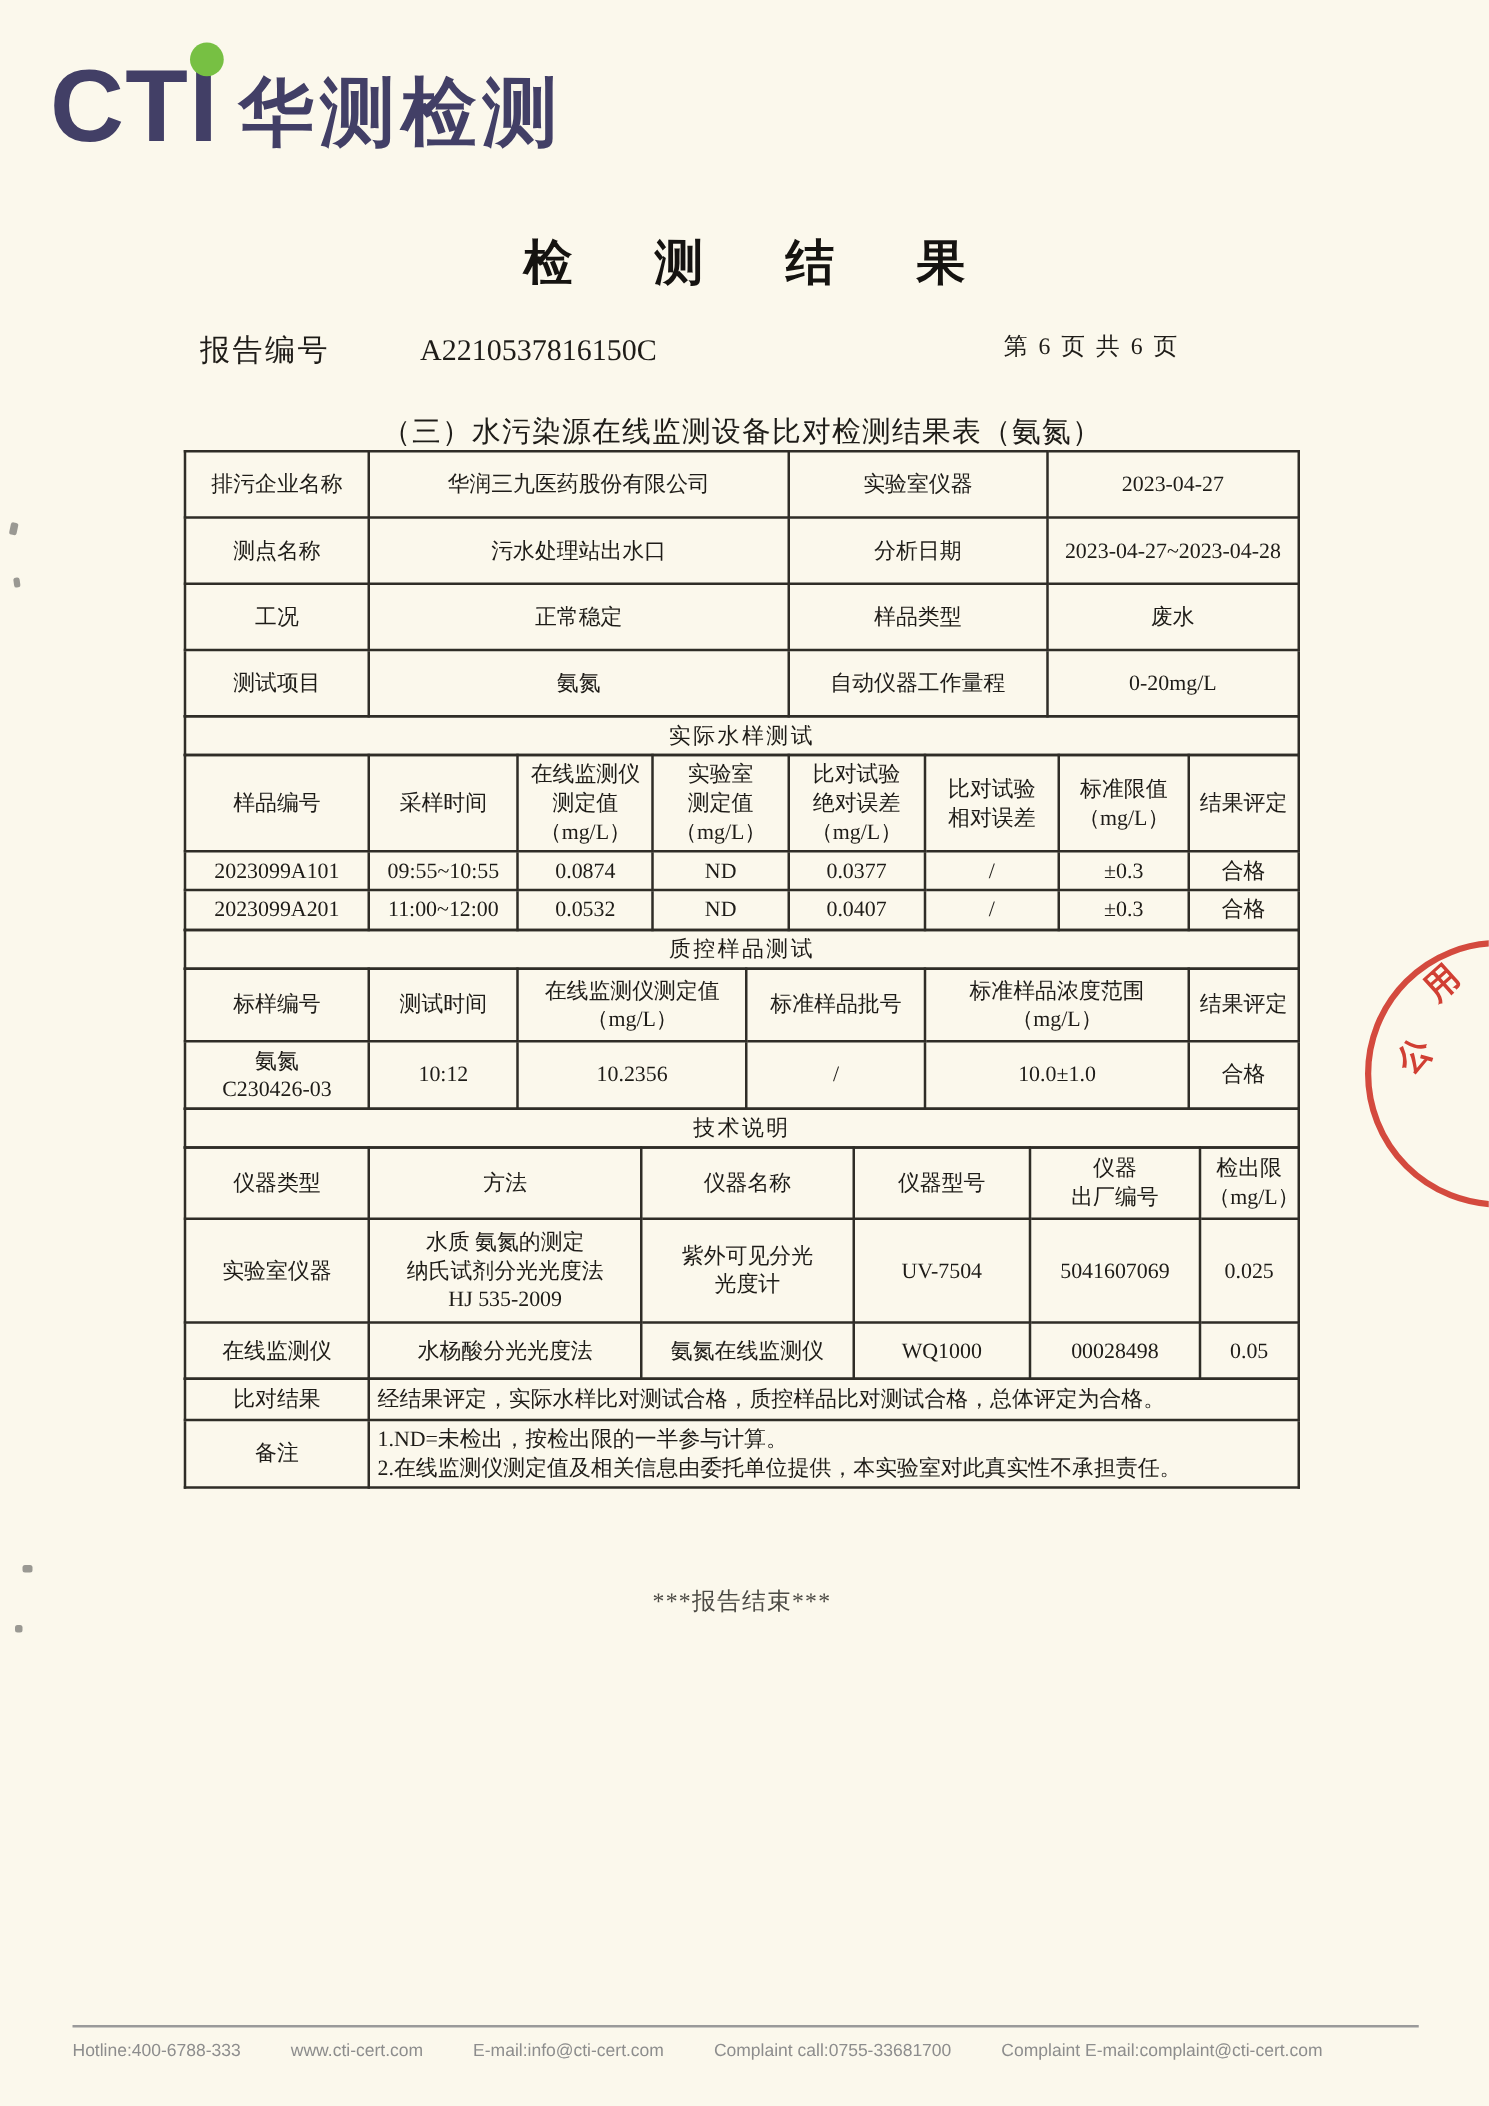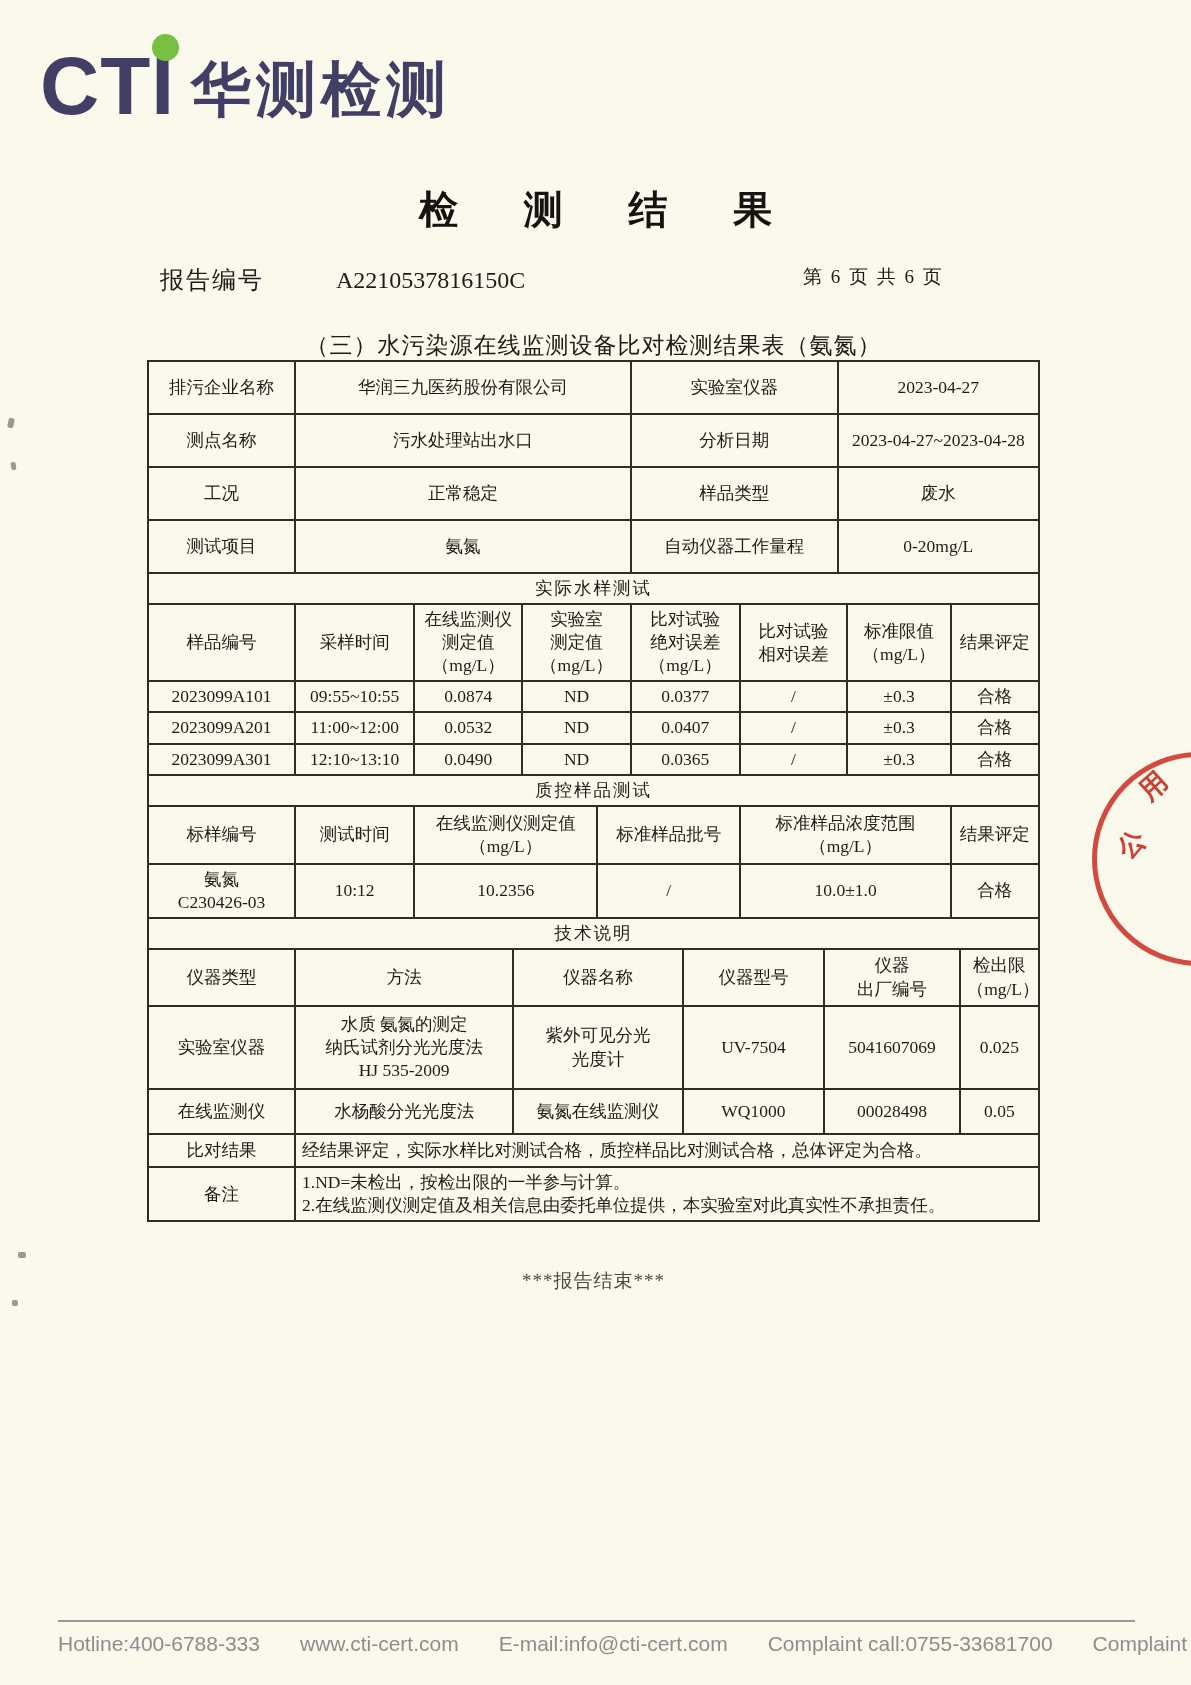--- a/index.html
+++ b/index.html
@@ -68,21 +68,21 @@
   
   .end-note {
     position:absolute; top:1268px; left:147px; width:893px;
     text-align:center; font-size:19px; color:#4c4a44; letter-spacing:1px;
   }
   .footer-line { position:absolute; top:1620px; left:58px; right:56px; border-top:2px solid #9a9a9a; }
   .footer {
     position:absolute; top:1632px; left:58px; right:10px;
     display:flex; gap:40px; align-items:center;
     font-family:"Liberation Sans","DejaVu Sans",sans-serif;
-    font-size:21px; color:#8d8d8d; white-space:nowrap;
+    font-size:14px; color:#8d8d8d; white-space:nowrap;
   }
   
   .stamp {
     position:absolute; top:752px; left:1092px;
     width:214px; height:214px; border-radius:50%;
     border:5px solid rgba(205,43,32,.85);
   }
   .stamp-char {
     position:absolute; color:#cd2b20; font-weight:bold;
     font-size:27px; transform:rotate(-42deg); opacity:.9;
@@ -201,30 +201,20 @@
       <td>/</td>
       <td>±0.3</td>
       <td>合格</td>
     </tr>
     <tr class="water-row">
       <td>2023099A201</td>
       <td>11:00~12:00</td>
       <td>0.0532</td>
       <td>ND</td>
       <td>0.0407</td>
-      <td>/</td>
-      <td>±0.3</td>
-      <td>合格</td>
-    </tr>
-    <tr class="water-row">
-      <td>2023099A301</td>
-      <td>12:10~13:10</td>
-      <td>0.0490</td>
-      <td>ND</td>
-      <td>0.0365</td>
       <td>/</td>
       <td>±0.3</td>
       <td>合格</td>
     </tr>
   </tbody>
     </table>
 
   <table>
     <tbody>
         <tr class="sec">

